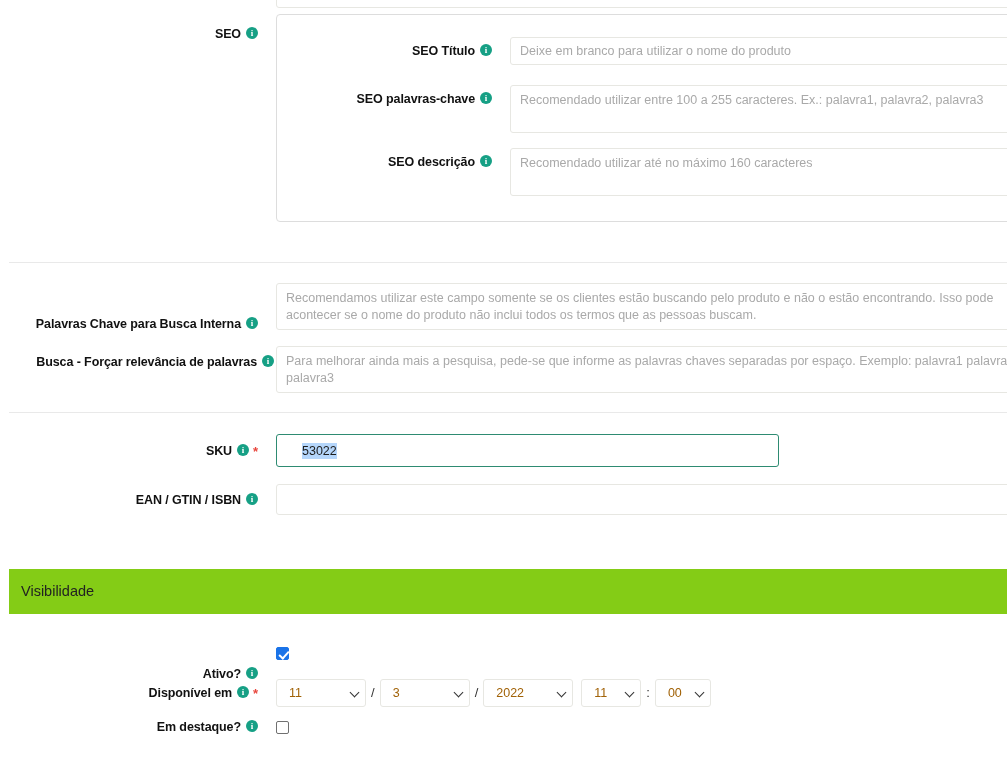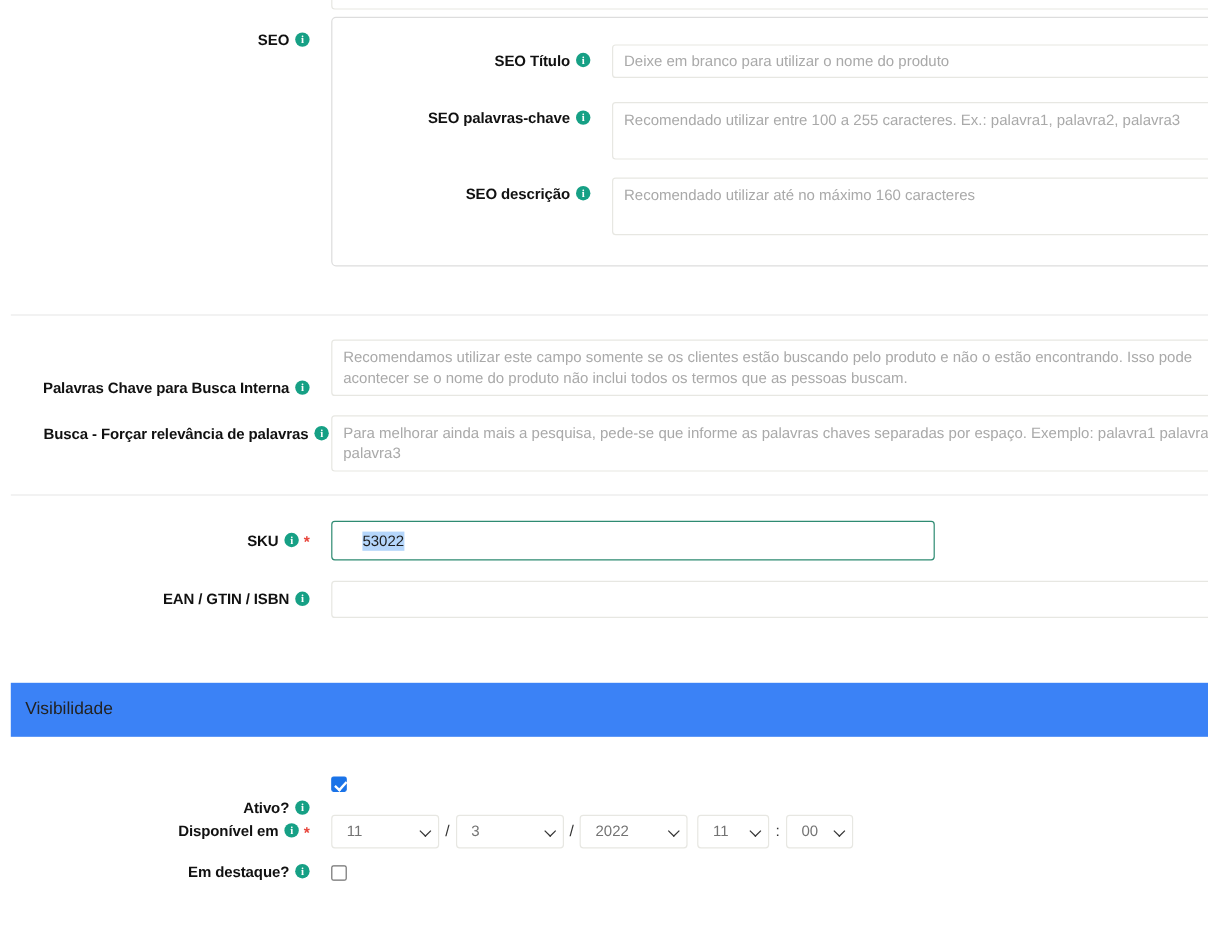--- a/index.html
+++ b/index.html
@@ -121,21 +121,21 @@
     background: #e9e9e9;
   }
 
   
   #visibilidade-header {
     position: absolute;
     left: 9px;
     top: 569px;
     width: 998px;
     height: 45px;
-    background: #3b82f6;
+    background: #84cc16;
     box-sizing: border-box;
   }
   #visibilidade-header .sec-title {
     position: absolute;
     left: 12px;
     top: 14px;
     font-size: 14.5px;
     color: #222222;
     font-weight: normal;
   }
@@ -169,21 +169,21 @@
 
   
   .sel {
     box-sizing: border-box;
     height: 28px;
     border: 1px solid #e7e7e2;
     border-radius: 3px;
     background: #ffffff;
     font-family: "Liberation Sans", sans-serif;
     font-size: 12.5px;
-    color: #737373;
+    color: #a16207;
     padding: 0 22px 0 12px;
     appearance: none;
     -webkit-appearance: none;
     outline: none;
     position: relative;
   }
   .sel-wrap {
     position: relative;
     display: inline-block;
   }

